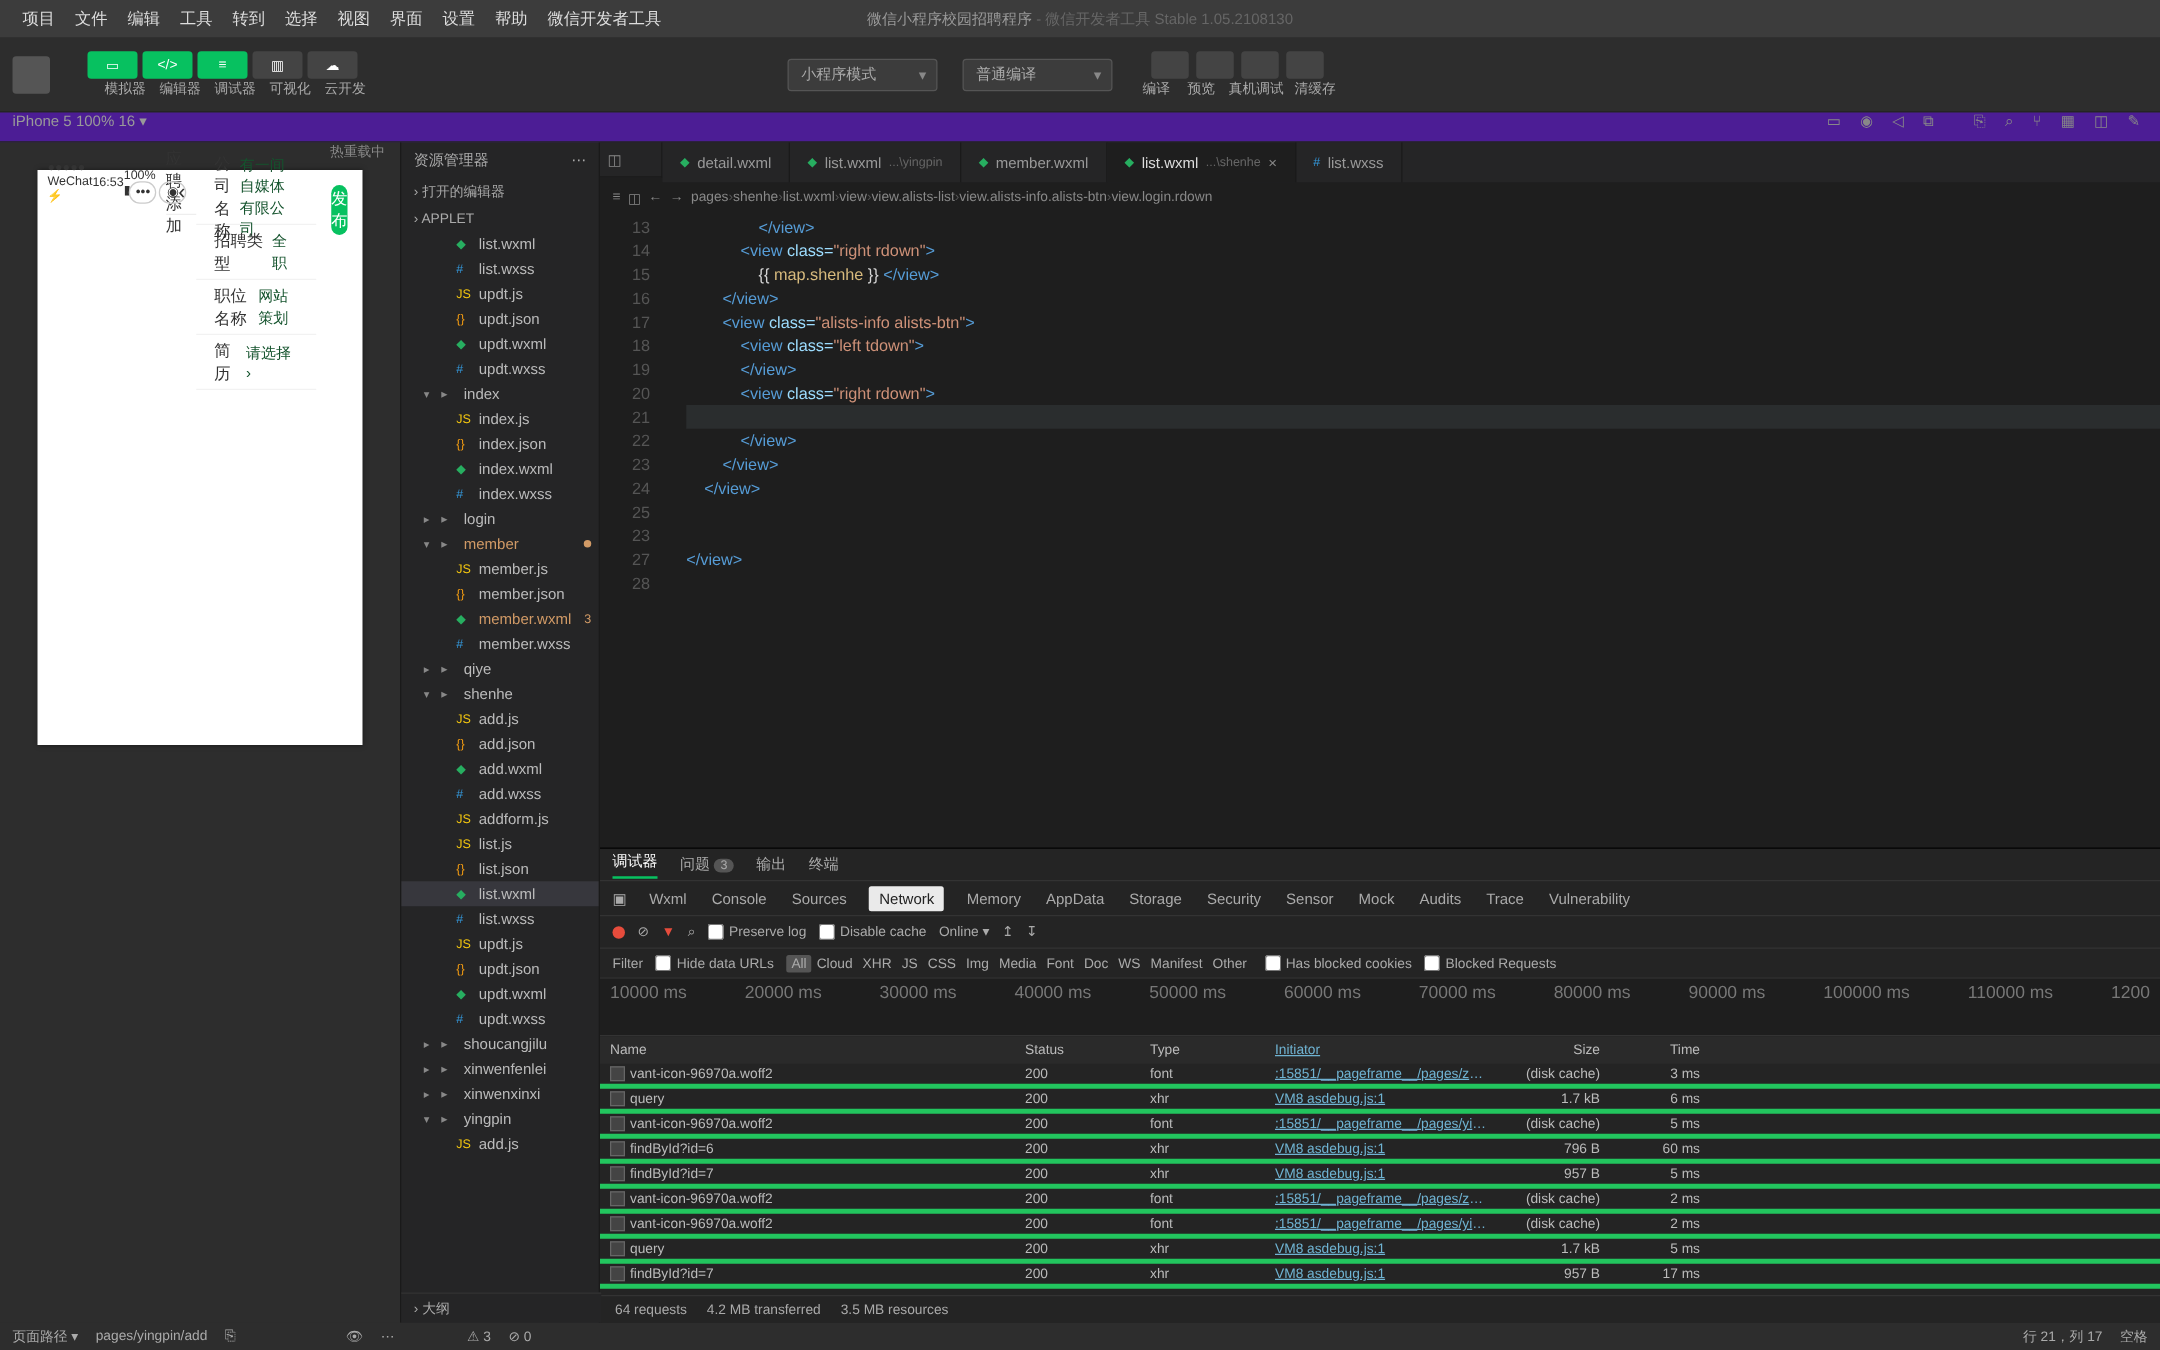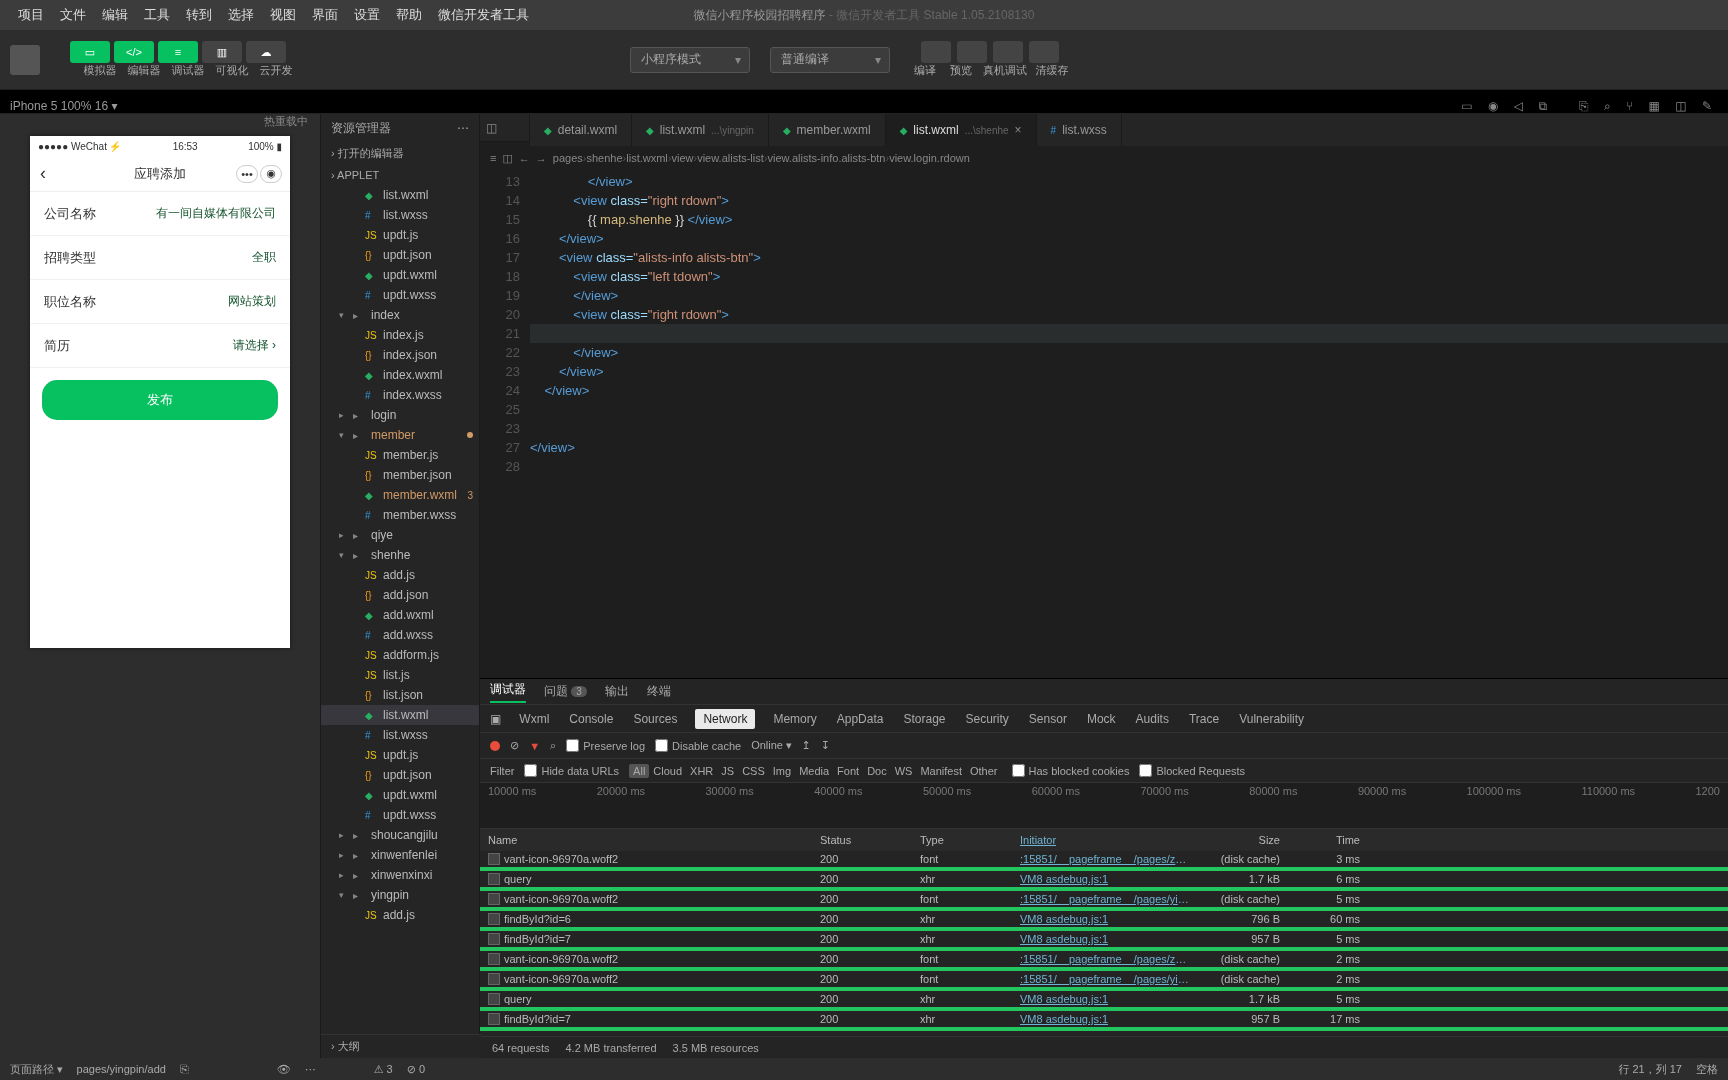--- a/index.html
+++ b/index.html
@@ -18,31 +18,31 @@
 .mode-btn.grey { background: #444; }
 .mode-labels { display: flex; gap: 4px; font-size: 11px; color: #aaa; }
 .mode-labels span { width: 40px; text-align: center; }
 .tb-section { display: flex; flex-direction: column; align-items: center; }
 .tb-icons { display: flex; gap: 6px; }
 .tb-icons .ic { width: 30px; height: 22px; background: #444; border-radius: 3px; }
 .dropdown { height: 26px; background: #3c3c3c; border: 1px solid #555; border-radius: 3px; padding: 0 28px 0 10px; display: flex; align-items: center; color: #aaa; font-size: 12px; position: relative; }
 .dropdown::after { content: "▾"; position: absolute; right: 8px; color: #888; }
 
 
-.device-bar { height: 24px; background: #000000; border-bottom: 1px solid #222; display: flex; align-items: flex-end; padding: 0 10px; color: #999; font-size: 12px; }
+.device-bar { height: 24px; background: #4c1d95; border-bottom: 1px solid #222; display: flex; align-items: flex-start; padding: 0 10px; color: #999; font-size: 12px; }
 .device-bar .spacer { flex: 1; }
 .device-icons span { margin: 0 6px; color: #888; }
 
 
 .main { display: flex; height: calc(100% - 30px - 60px - 24px - 22px); }
 
 
 .sim-panel { width: 320px; background: #2d2d2d; display: flex; flex-direction: column; align-items: center; }
 .sim-load { height: 22px; text-align: right; width: 100%; padding-right: 12px; color: #888; font-size: 11px; }
-.phone { width: 260px; height: 512px; background: #fff; color: #333; font-size: 13px; display: flex; flex-direction: column; box-shadow: 0 0 4px rgba(0,0,0,.5); }
+.phone { width: 260px; height: 460px; background: #fff; color: #333; font-size: 13px; display: flex; box-shadow: 0 0 4px rgba(0,0,0,.5); }
 .phone-status { height: 20px; display: flex; align-items: center; padding: 0 8px; font-size: 10px; justify-content: space-between; }
 .phone-nav { height: 36px; display: flex; align-items: center; justify-content: center; position: relative; border-bottom: 1px solid #eee; }
 .phone-nav .back { position: absolute; left: 10px; font-size: 18px; }
 .phone-nav .capsule { position: absolute; right: 8px; display: flex; gap: 2px; }
 .capsule span { width: 22px; height: 18px; border: 1px solid #ccc; border-radius: 10px; display: flex; align-items: center; justify-content: center; font-size: 11px; }
 .form-row { height: 44px; display: flex; align-items: center; justify-content: space-between; padding: 0 14px; border-bottom: 1px solid #f2f2f2; }
 .form-row .lbl { color: #333; }
 .form-row .val { color: #14532d; font-size: 12px; }
 .publish-btn { margin: 12px; height: 40px; background: #07c160; color: #fff; display: flex; align-items: center; justify-content: center; border-radius: 15px; }
 
@@ -66,21 +66,21 @@
 
 .editor-area { flex: 1; display: flex; flex-direction: column; background: #1e1e1e; }
 .editor-toolbar { height: 28px; background: #252526; display: flex; align-items: center; padding: 0 6px; gap: 10px; color: #888; border-bottom: 1px solid #1a1a1a; }
 .tabs { height: 32px; background: #252526; display: flex; }
 .tab { padding: 0 14px; display: flex; align-items: center; gap: 6px; color: #999; border-right: 1px solid #1a1a1a; font-size: 12px; }
 .tab.active { background: #1e1e1e; color: #ddd; }
 .tab .dim { color: #666; font-size: 10px; }
 .tab .close { color: #888; }
 .breadcrumb { height: 24px; background: #1e1e1e; display: flex; align-items: center; padding: 0 10px; gap: 6px; color: #888; font-size: 11px; }
 .breadcrumb .sep { color: #555; }
-.code { flex: 1; background: #1e1e1e; display: flex; overflow: hidden; font-family: Consolas, monospace; font-size: 13px; }
+.code { flex: 1; background: #1e1e1e; display: flex; overflow: hidden; font-family: Consolas, monospace; font-size: 13px; gap: 19px; }
 .gutter { width: 50px; text-align: right; color: #555; padding-right: 10px; padding-top: 2px; }
 .gutter div { height: 19px; line-height: 19px; }
 .code-lines { flex: 1; padding-top: 2px; }
 .code-lines div { height: 19px; line-height: 19px; white-space: pre; }
 .code-lines .hl { background: #2a2d2e; }
 .tag { color: #569cd6; }
 .attr { color: #9cdcfe; }
 .str { color: #ce9178; }
 .brace { color: #d4d4d4; }
 .mustache { color: #d7ba7d; }
@@ -91,21 +91,21 @@
 .dt-tabs1 .t.active { color: #fff; border-bottom: 2px solid #07c160; padding-bottom: 3px; }
 .dt-tabs1 .cnt { background: #555; border-radius: 8px; padding: 0 5px; font-size: 10px; }
 .dt-tabs2 { height: 28px; display: flex; align-items: center; padding: 0 10px; gap: 16px; color: #aaa; font-size: 12px; border-bottom: 1px solid #333; }
 .dt-tabs2 .t { padding: 0 2px; }
 .dt-tabs2 .t.active { background: #eaeaea; color: #222; padding: 3px 8px; border-radius: 2px; }
 .dt-controls { height: 26px; display: flex; align-items: center; padding: 0 10px; gap: 10px; color: #aaa; font-size: 11px; border-bottom: 1px solid #333; }
 .dt-controls .rec { width: 10px; height: 10px; background: #e74c3c; border-radius: 50%; }
 .dt-filter { height: 24px; display: flex; align-items: center; padding: 0 10px; gap: 10px; color: #aaa; font-size: 11px; border-bottom: 1px solid #333; }
 .dt-filter .pill { padding: 1px 4px; }
 .dt-filter .pill.active { background: #555; border-radius: 2px; }
-.timeline { height: 46px; background: #1e1e1e; border-bottom: 1px solid #333; position: relative; font-size: 11px; color: #777; }
+.timeline { height: 46px; background: #1e1e1e; border-bottom: 1px solid #333; position: relative; font-size: 14px; color: #777; }
 .timeline .ticks { display: flex; justify-content: space-between; padding: 2px 8px; }
 .net-table { flex: 1; overflow: auto; font-size: 11px; }
 .net-header { display: flex; background: #2a2a2a; height: 22px; align-items: center; color: #bbb; position: sticky; top: 0; }
 .net-row { display: flex; height: 20px; align-items: center; color: #bbb; border-bottom: 4px solid #22c55e; }
 .col-name { width: 340px; padding-left: 8px; display: flex; align-items: center; gap: 4px; }
 .col-status { width: 100px; }
 .col-type { width: 100px; }
 .col-init { width: 170px; color: #6fb3d2; text-decoration: underline; overflow: hidden; text-overflow: ellipsis; white-space: nowrap; }
 .col-size { width: 100px; text-align: right; padding-right: 10px; }
 .col-time { width: 80px; text-align: right; padding-right: 10px; }

